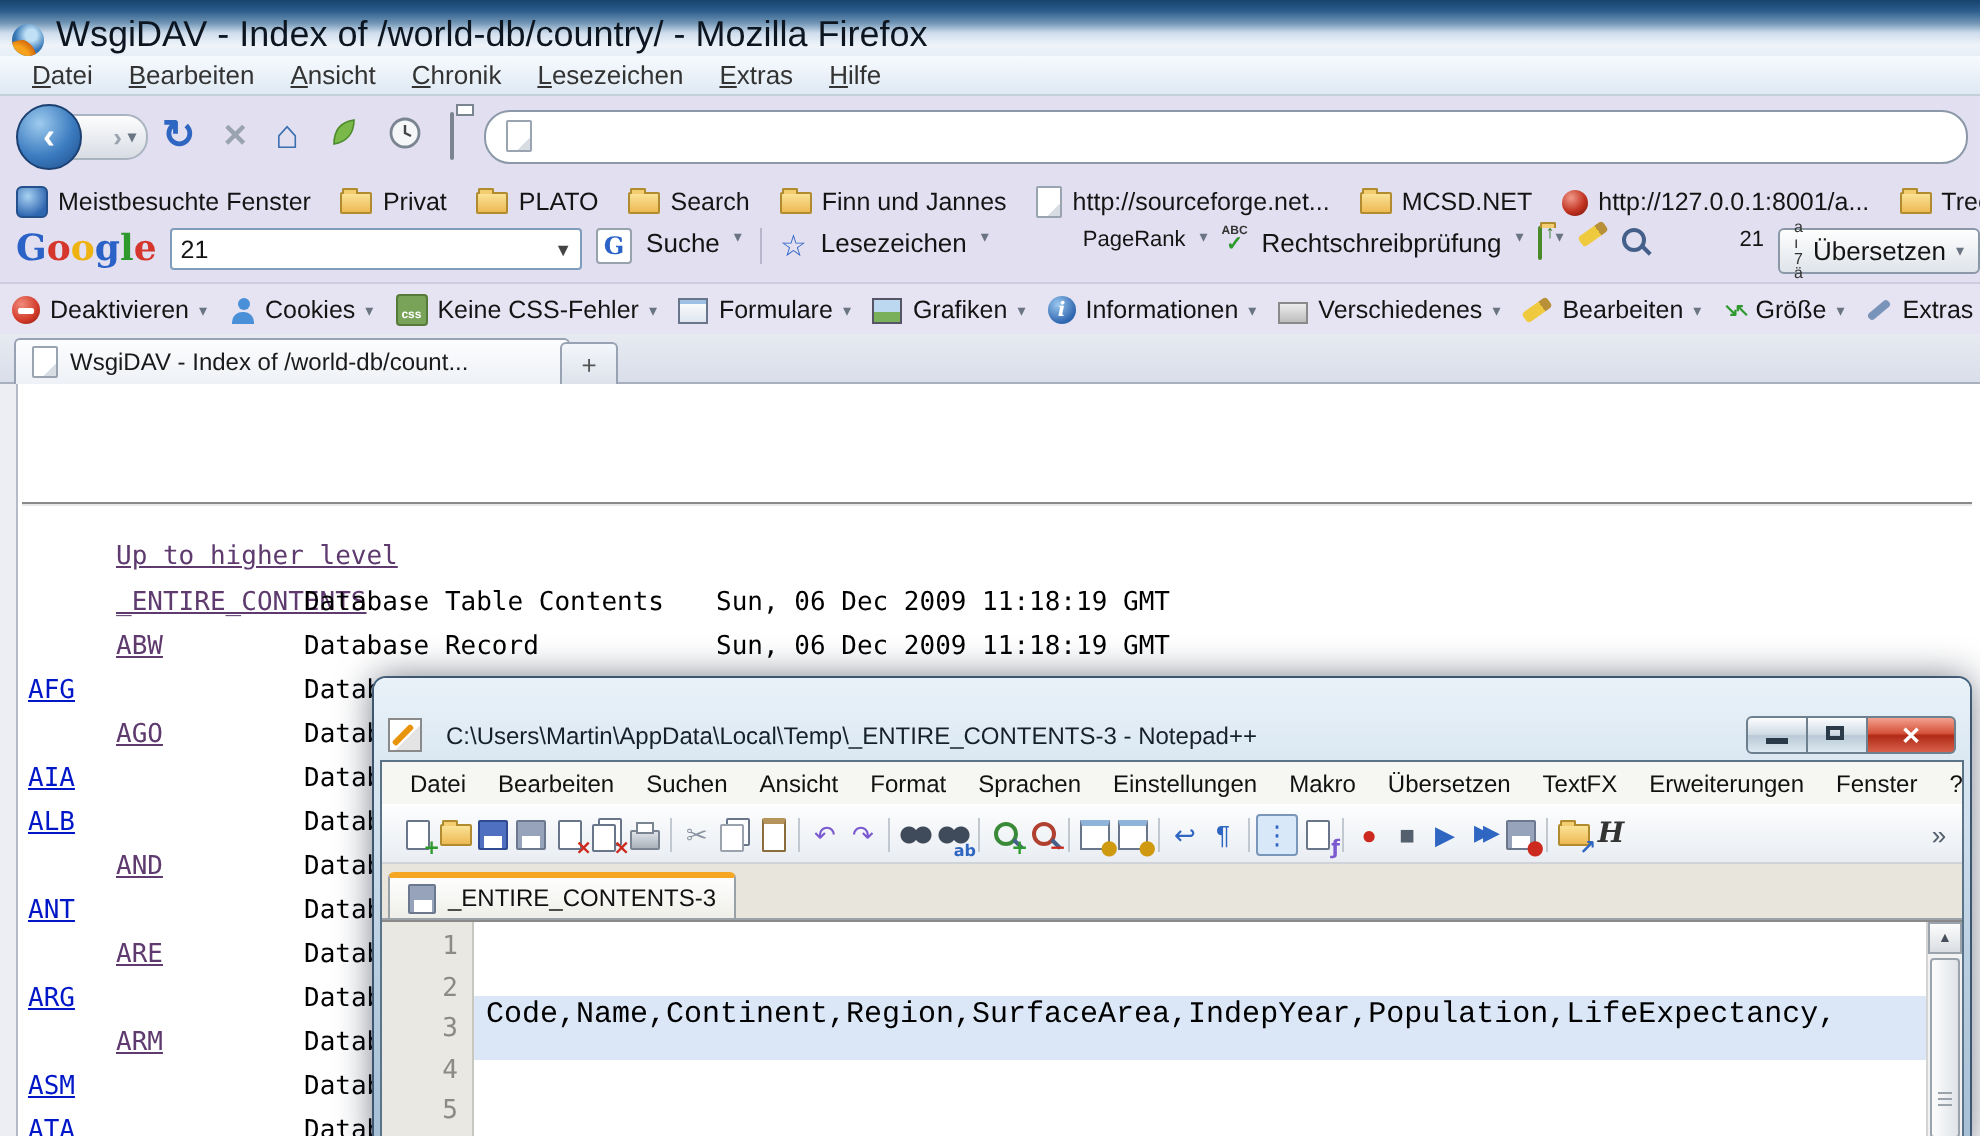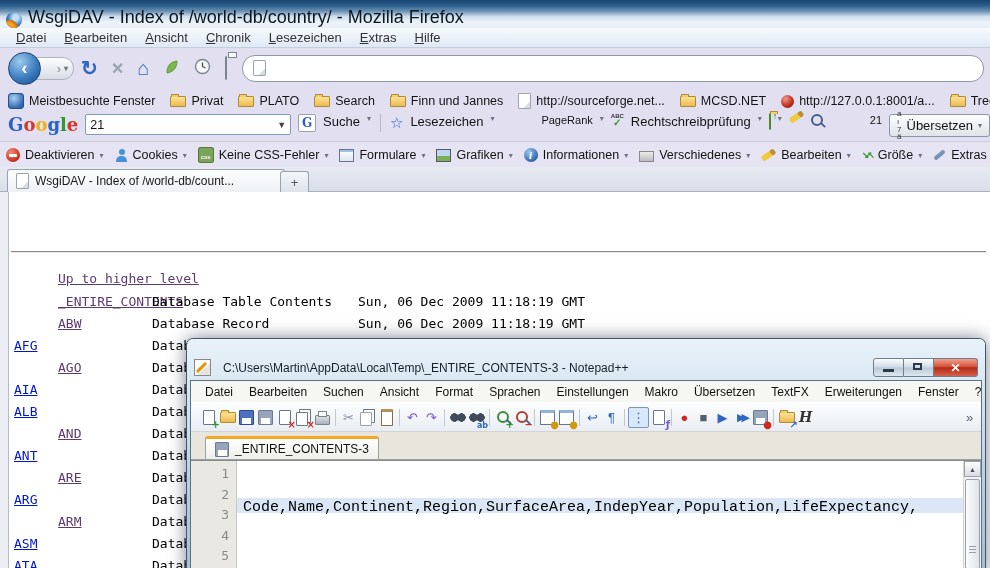--- a/index.html
+++ b/index.html
@@ -174,33 +174,33 @@
     background:radial-gradient(circle at 4.5px 5.5px,#3f4a5a 4px,transparent 4.5px),
                radial-gradient(circle at 11.5px 5.5px,#3f4a5a 4px,transparent 4.5px);}
   .sh-print{width:13px;height:8px;background:linear-gradient(#dfe3e8,#aab2bc);border:1px solid #7b8591;
     border-radius:1px;position:relative;margin-top:5px;}
   .sh-print::before{content:"";position:absolute;left:2px;top:-5px;width:7px;height:4px;background:#fff;border:1px solid #7b8591;}
   .sh-win{width:13px;height:11px;background:#fff;border:1px solid #68758a;border-top:3px solid #8fb3d9;}
   .badge{position:absolute;right:-2px;bottom:-3px;font-weight:bold;font-size:10px;line-height:1;
     font-family:"DejaVu Sans",sans-serif;}
   .b-green{color:#2e9a2e;} .b-red{color:#cc2a1f;} .b-gold{color:#d09a10;} .b-purple{color:#7b5ad0;}
   .pressed{border:1px solid #7a96b8;background:#d8e8f8;border-radius:2px;}
-  .np-tabbar{height:27px;background:#e7e5dc;display:flex;align-items:flex-end;padding-left:14px;
+  .np-tabbar{height:27px;background:#e7e5dc;display:flex;align-items:flex-end;padding-left:3px;
     border-bottom:1px solid #9aa2a8;flex:0 0 auto;}
   .np-tab{height:23px;box-sizing:border-box;background:linear-gradient(#fefefe,#efefe9);
     border:1px solid #98a0a8;border-bottom:none;border-top:3px solid #f5a623;border-radius:3px 3px 0 0;
     display:flex;align-items:center;gap:6px;padding:0 9px;font-size:12px;color:#111;}
   .np-editor{flex:1;display:flex;background:#fff;border-top:1px solid #8a8a8a;overflow:hidden;}
   .np-gutter{width:46px;background:#e9e8e2;border-right:1px solid #c8c8c0;flex:0 0 auto;
     font-family:"DejaVu Sans Mono",monospace;font-size:13px;color:#8a8a86;
     text-align:right;padding:3px 7px 0 0;box-sizing:border-box;}
   .np-gutter div{height:20.6px;line-height:20.6px;}
   .np-text{flex:1;position:relative;font-family:"Liberation Mono","DejaVu Sans Mono",monospace;
     font-size:15px;color:#000;padding:3px 0 0 6px;white-space:pre;overflow:hidden;}
-  .np-text .cl{height:15px;line-height:20.6px;}
+  .np-text .cl{height:32px;line-height:20.6px;}
   .np-text .cur{background:#dbe7f7;margin-left:-6px;padding-left:6px;}
   .np-scroll{width:17px;background:#f2f2f2;border-left:1px solid #d4d4d4;position:relative;flex:0 0 auto;}
   .np-scroll .up{height:16px;background:linear-gradient(#fdfdfd,#d9dde2);border:1px solid #9aa2ac;
     display:flex;align-items:center;justify-content:center;font-size:7px;color:#45505c;box-sizing:border-box;}
   .np-thumb{position:absolute;top:18px;left:1px;right:1px;height:88px;border:1px solid #9aa2ac;
     border-radius:2px;background:linear-gradient(90deg,#fdfdfd,#dfe3e8);}
   .np-thumb::after{content:"";position:absolute;left:3px;right:3px;bottom:14px;height:8px;
     background:repeating-linear-gradient(#9aa2ac 0 1px,transparent 1px 3px);}
 </style>
 </head>

